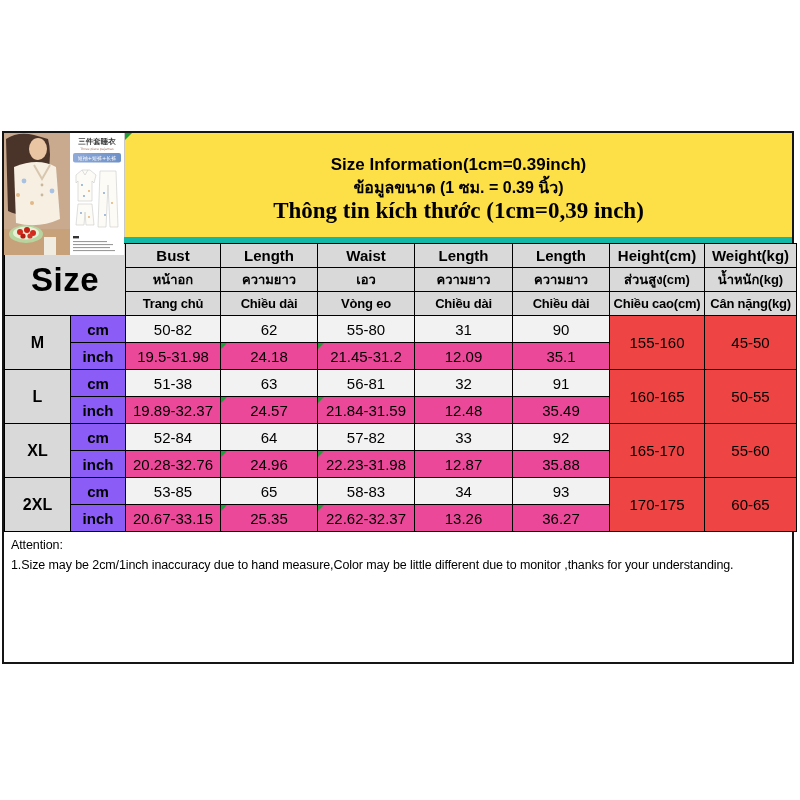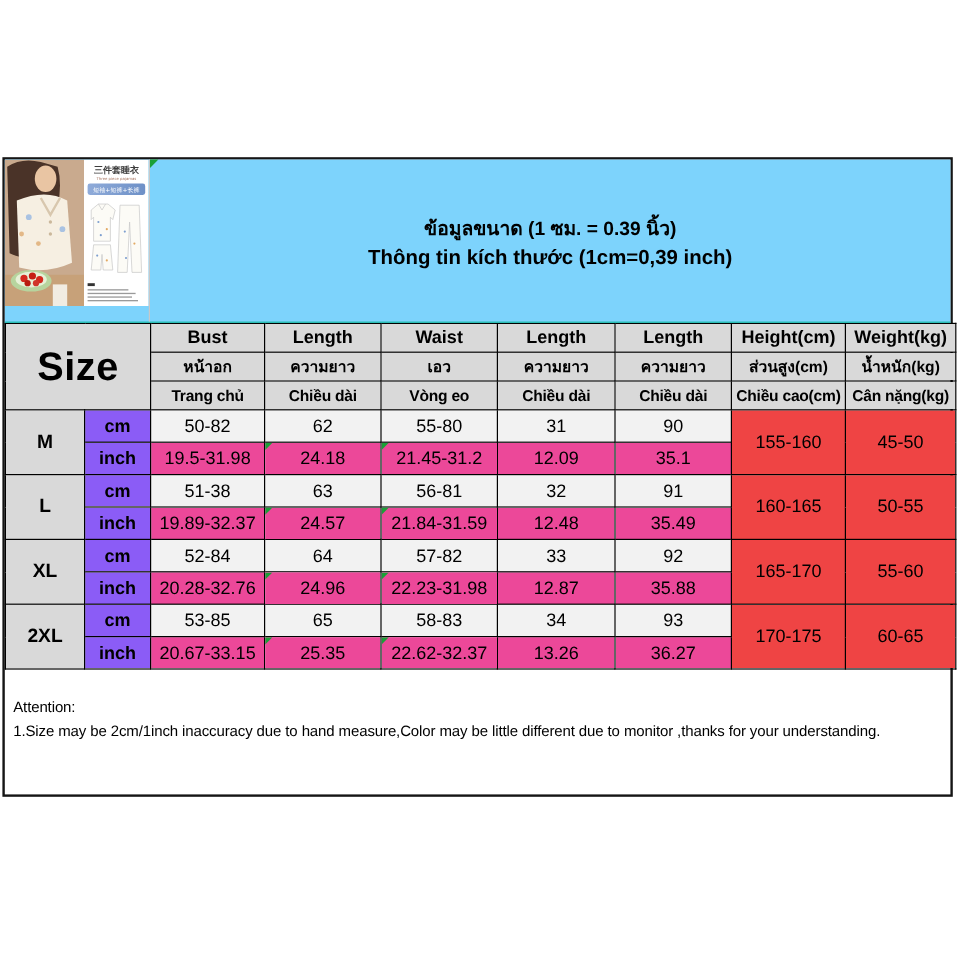--- a/index.html
+++ b/index.html
@@ -9,40 +9,40 @@
     color:#000;
     position:relative;
   }
   .content-box{
     position:absolute;left:2px;top:131px;width:792px;height:533px;
     border:2px solid #151515;background:#fff;
     box-sizing:border-box;
   }
   
   .title-band{
-    position:relative;height:136px;border-bottom:1px solid #14b8a6;
-    box-sizing:border-box;background:#7dd3fc;
+    position:relative;height:110px;border-bottom:6px solid #14b8a6;
+    box-sizing:border-box;background:#fde047;
   }
   .band-gridline{
     position:absolute;left:120px;top:0;bottom:0;width:1px;background:#c8c8c8;
   }
   .title-cell-triangle{
     position:absolute;left:121px;top:0;width:0;height:0;
     border-top:7px solid #1aa037;border-right:7px solid transparent;
   }
   .product-thumb{
     position:absolute;left:0;top:0;width:120px;height:122px;overflow:hidden;
   }
   .title-text{
     position:absolute;left:121px;right:0;top:50%;transform:translateY(-46%);
     text-align:center;font-weight:bold;
   }
   .title-text .t1{font-size:17px;line-height:23px;}
   .title-text .t2{font-size:16px;line-height:23px;}
-  .title-text .t3{font-size:17px;line-height:23px;}
+  .title-text .t3{font-size:23px;line-height:23px;font-family:Liberation Serif, serif;}
   
   table.size-table{
     width:100%;border-collapse:collapse;table-layout:fixed;
     font-size:15px;
   }
   table.size-table td{
     border:1px solid #000;text-align:center;vertical-align:middle;
     padding:0 1px;overflow:hidden;white-space:nowrap;
     height:26px;
   }
@@ -59,21 +59,21 @@
   tr.cmrow td.val{background:#f2f2f2;}
   td.span2{background:#ef4444;}
   td.gt{position:relative;}
   td.gt::before{
     content:"";position:absolute;top:0;left:0;width:0;height:0;
     border-top:6px solid #1aa037;border-right:6px solid transparent;
   }
   
   .attention{
     padding:4px 7px 0 7px;font-size:12.5px;line-height:19.5px;
-    letter-spacing:-0.1px;white-space:nowrap;margin-top:18px;
+    letter-spacing:-0.1px;white-space:nowrap;
   }
   .attention div{white-space:nowrap;}
 </style>
 </head>
 <body>
 
 <div class="content-box">
 
   <div class="title-band">
     <div class="product-thumb">
@@ -128,20 +128,21 @@
         <rect x="69" y="103" width="6" height="2.4" fill="#333"></rect>
         <rect x="69" y="108" width="34" height="1.1" fill="#9a9a9a"></rect>
         <rect x="69" y="111" width="40" height="1.1" fill="#9a9a9a"></rect>
         <rect x="69" y="114" width="37" height="1.1" fill="#9a9a9a"></rect>
         <rect x="69" y="117" width="42" height="1.1" fill="#9a9a9a"></rect>
       </svg>
     </div>
     <div class="band-gridline"></div>
     <div class="title-cell-triangle"></div>
     <div class="title-text">
+      <div class="t1">Size Information(1cm=0.39inch)</div>
       <div class="t2">ข้อมูลขนาด (1 ซม. = 0.39 นิ้ว)</div>
       <div class="t3">Thông tin kích thước (1cm=0,39 inch)</div>
     </div>
   </div>
 
   <table class="size-table">
     <colgroup>
       <col style="width:66px">
         <col style="width:55px">
         <col style="width:95px">

